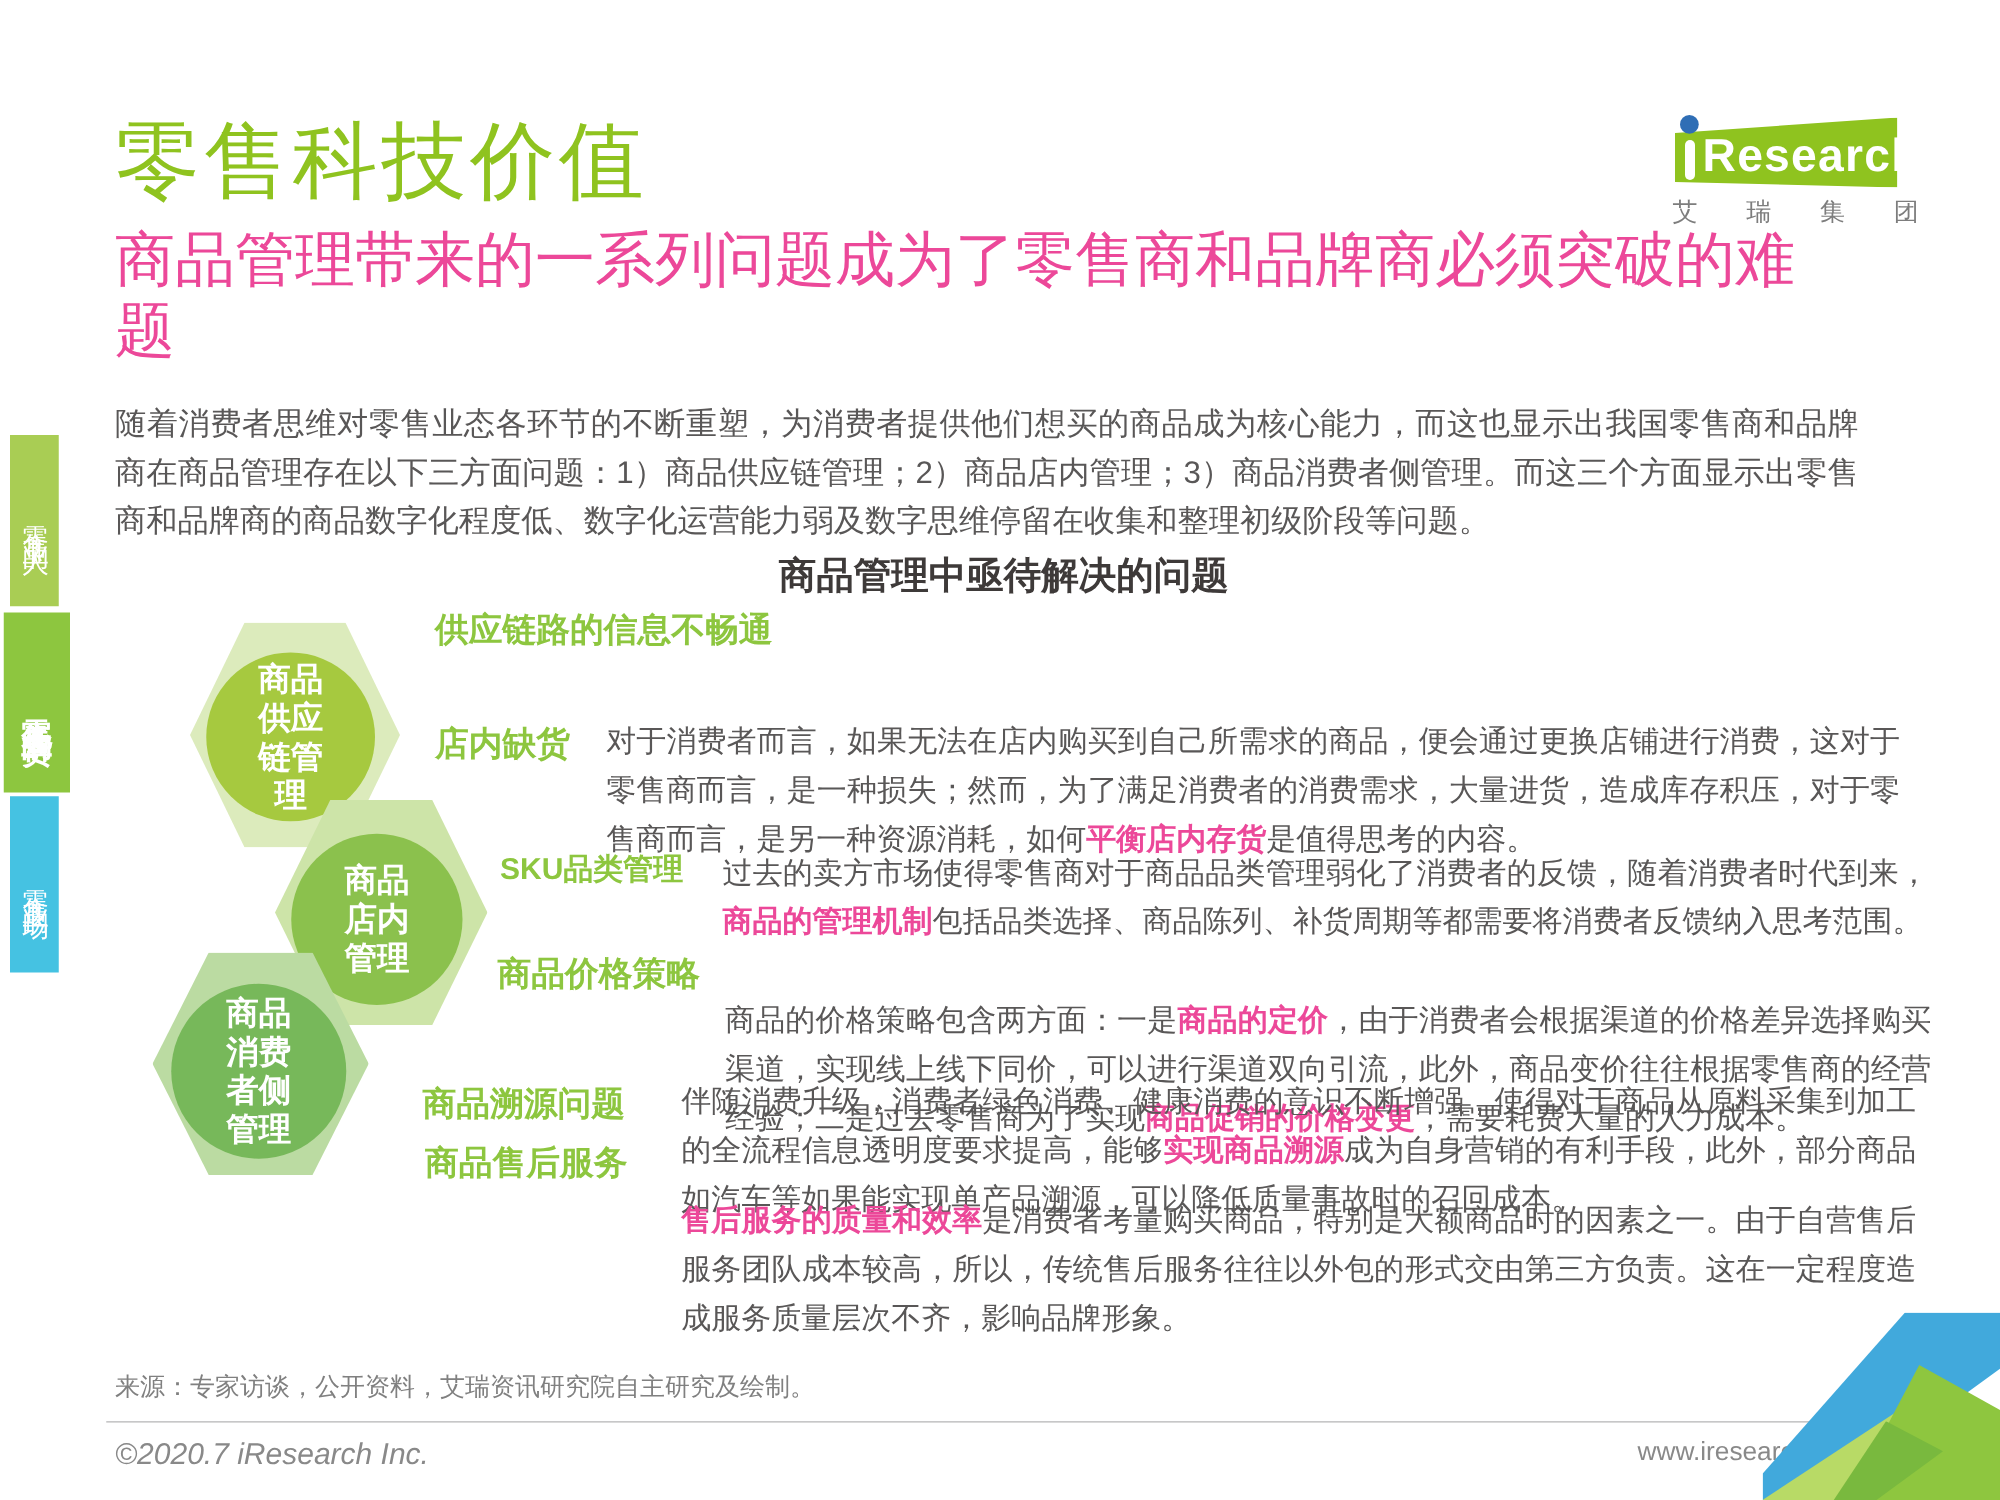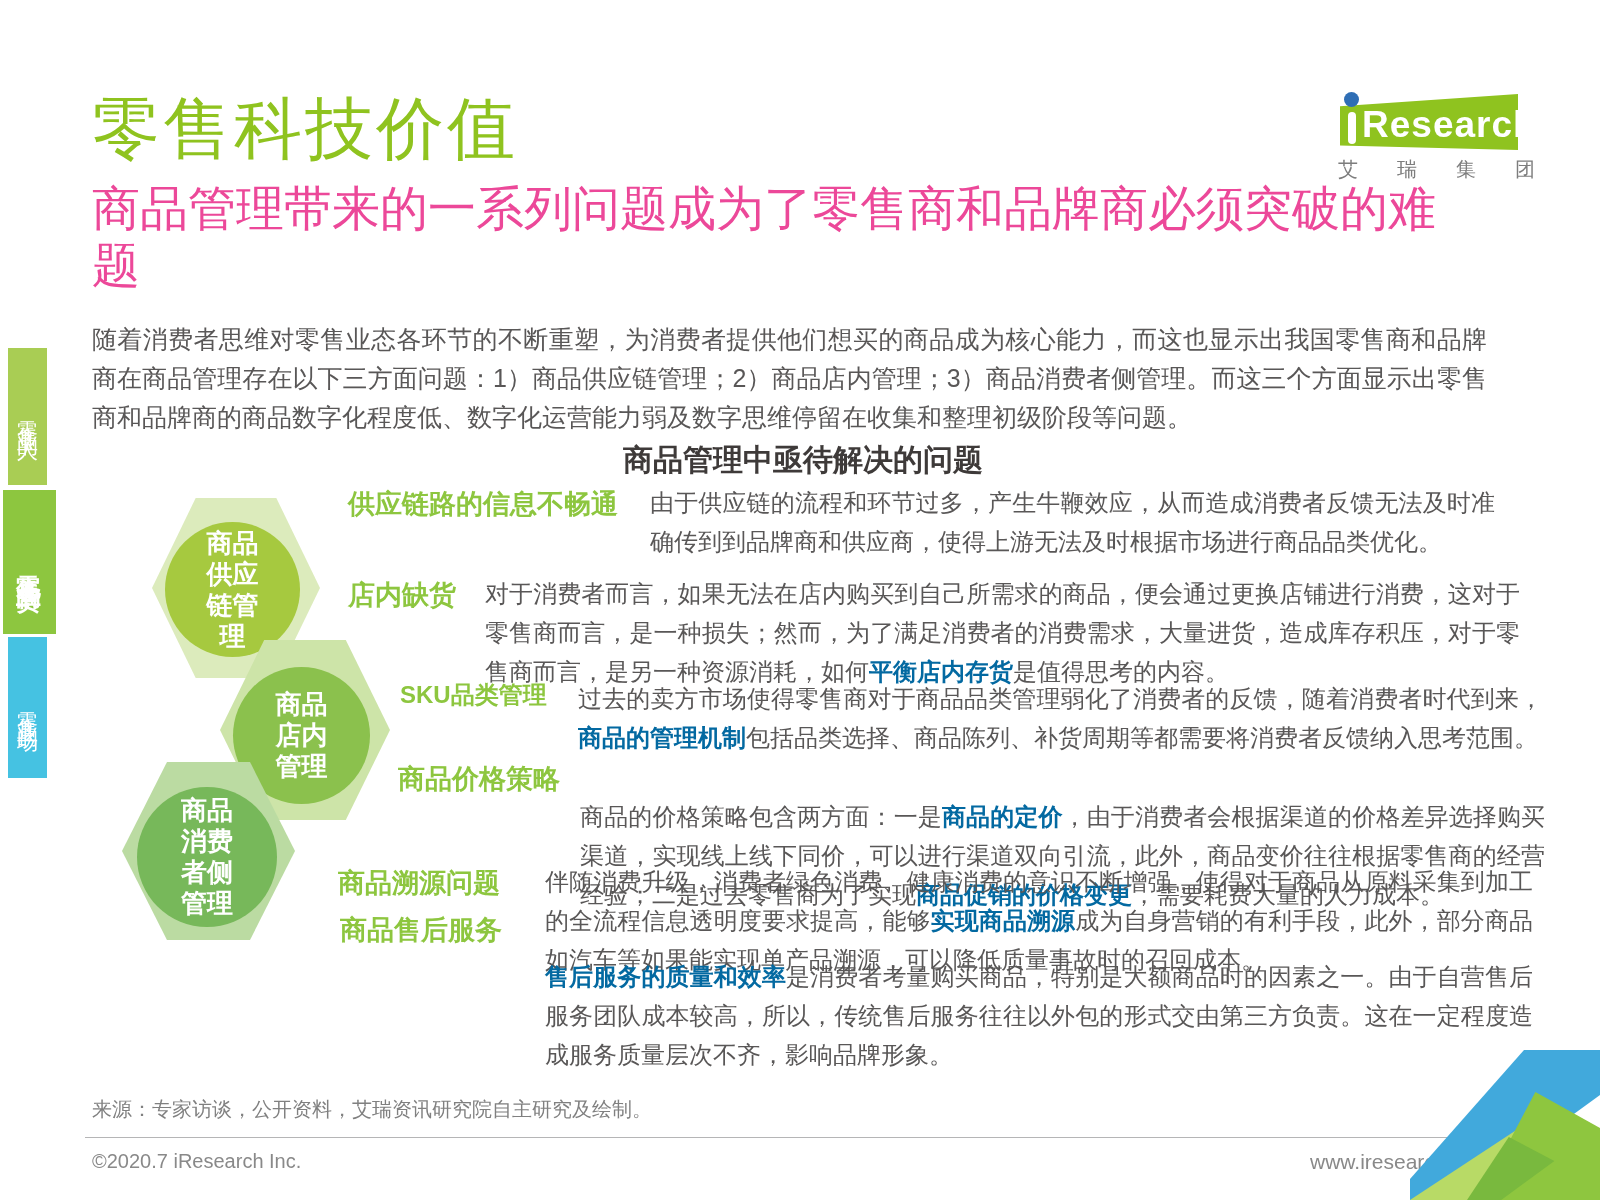--- a/index.html
+++ b/index.html
@@ -49,25 +49,25 @@
   .il-3 { left:398px; top:761px; }
   .il-4 { left:338px; top:865px; }
   .il-5 { left:340px; top:912px;text-align:right; }
   .issue-desc { position:absolute; color:#595757; font-size:24px; line-height:39px; text-align:justify; }
   .id-0 { left:650px; top:483px; width:845px; }
   .id-1 { left:485px; top:574px; width:1035px; }
   .id-2 { left:578px; top:679px; width:965px; }
   .id-3 { left:580px; top:759px; width:965px;margin-top:38px; }
   .id-4 { left:545px; top:862px; width:988px; }
   .id-5 { left:545px; top:957px; width:988px; }
-  .issue-desc .hl { color:#0369a1; font-weight:bold; }
+  .issue-desc .hl { color:#ec4899; font-weight:bold; }
   
   .source { position:absolute; left:92px; top:1096px; font-size:20px; color:#808080; }
   .divider { position:absolute; left:85px; top:1137px; width:1428px; height:1px; background:#b5b5b6; }
-  .copyright { position:absolute; left:92px; top:1150px; font-size:20px; color:#898989; }
+  .copyright { position:absolute; left:92px; top:1150px; font-size:24px; color:#898989;font-style:italic; }
   .website { position:absolute; left:1310px; top:1150px; font-size:21px; color:#898989; }
   
   .corner { position:absolute; right:0; bottom:0; width:190px; height:150px; }
   .corner > div { position:absolute; inset:0; }
   .c-blue { background:#41a9dc; clip-path:polygon(60% 0, 100% 0, 100% 30%, 24% 100%, 0 100%, 0 86%); }
   .c-green-light { background:#b8da66; clip-path:polygon(0 100%, 60% 50%, 100% 100%); }
   .c-green-mid { background:#8ec63f; clip-path:polygon(66% 28%, 100% 52%, 100% 100%, 36% 100%); }
   .c-green-dark { background:#79b93e; clip-path:polygon(52% 58%, 76% 74%, 48% 100%, 30% 100%); }
   .page-num { position:absolute; right:18px; bottom:10px; color:#fff; font-size:38px; }
 </style>
@@ -104,21 +104,20 @@
   <div class="hexcircle circle-2">商品
 店内
 管理</div>
   <div class="hex hex-3"></div>
   <div class="hexcircle circle-3">商品
 消费
 者侧
 管理</div>
 
   <div class="issue-label il-0">供应链路的信息不畅通</div>
-  <div class="issue-desc id-0"><span>由于供应链的流程和环节过多，产生牛鞭效应，从而造成消费者反馈无法及时准确传到到品牌商和供应商，使得上游无法及时根据市场进行商品品类优化。</span></div>
 
   <div class="issue-label il-1">店内缺货</div>
   <div class="issue-desc id-1"><span>对于消费者而言，如果无法在店内购买到自己所需求的商品，便会通过更换店铺进行消费，这对于零售商而言，是一种损失；然而，为了满足消费者的消费需求，大量进货，造成库存积压，对于零售商而言，是另一种资源消耗，如何</span><span class="hl">平衡店内存货</span><span>是值得思考的内容。</span></div>
 
   <div class="issue-label il-2">SKU品类管理</div>
   <div class="issue-desc id-2"><span>过去的卖方市场使得零售商对于商品品类管理弱化了消费者的反馈，随着消费者时代到来，</span><span class="hl">商品的管理机制</span><span>包括品类选择、商品陈列、补货周期等都需要将消费者反馈纳入思考范围。</span></div>
 
   <div class="issue-label il-3">商品价格策略</div>
   <div class="issue-desc id-3"><span>商品的价格策略包含两方面：一是</span><span class="hl">商品的定价</span><span>，由于消费者会根据渠道的价格差异选择购买渠道，实现线上线下同价，可以进行渠道双向引流，此外，商品变价往往根据零售商的经营经验；二是过去零售商为了实现</span><span class="hl">商品促销的价格变更</span><span>，需要耗费大量的人力成本。</span></div>
 

